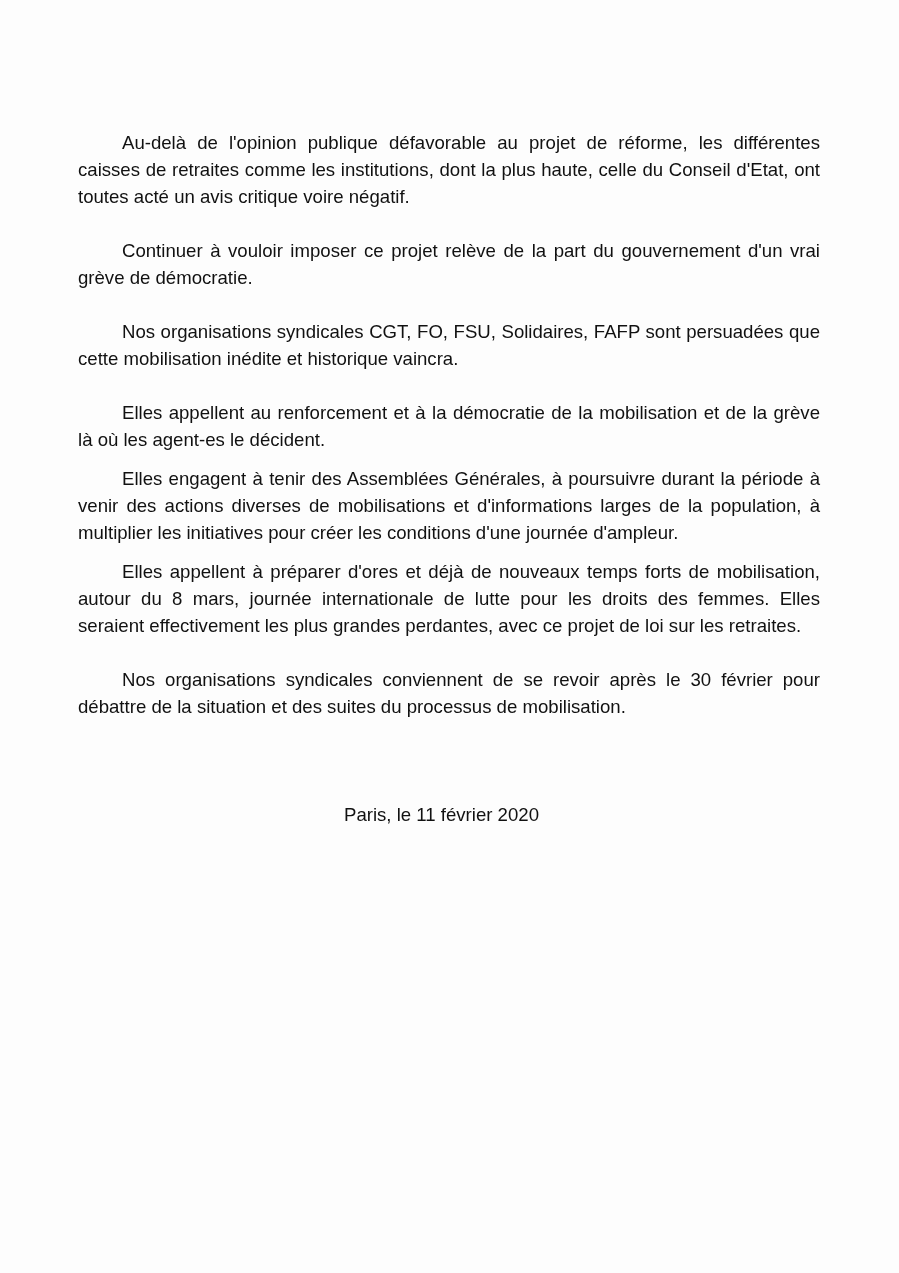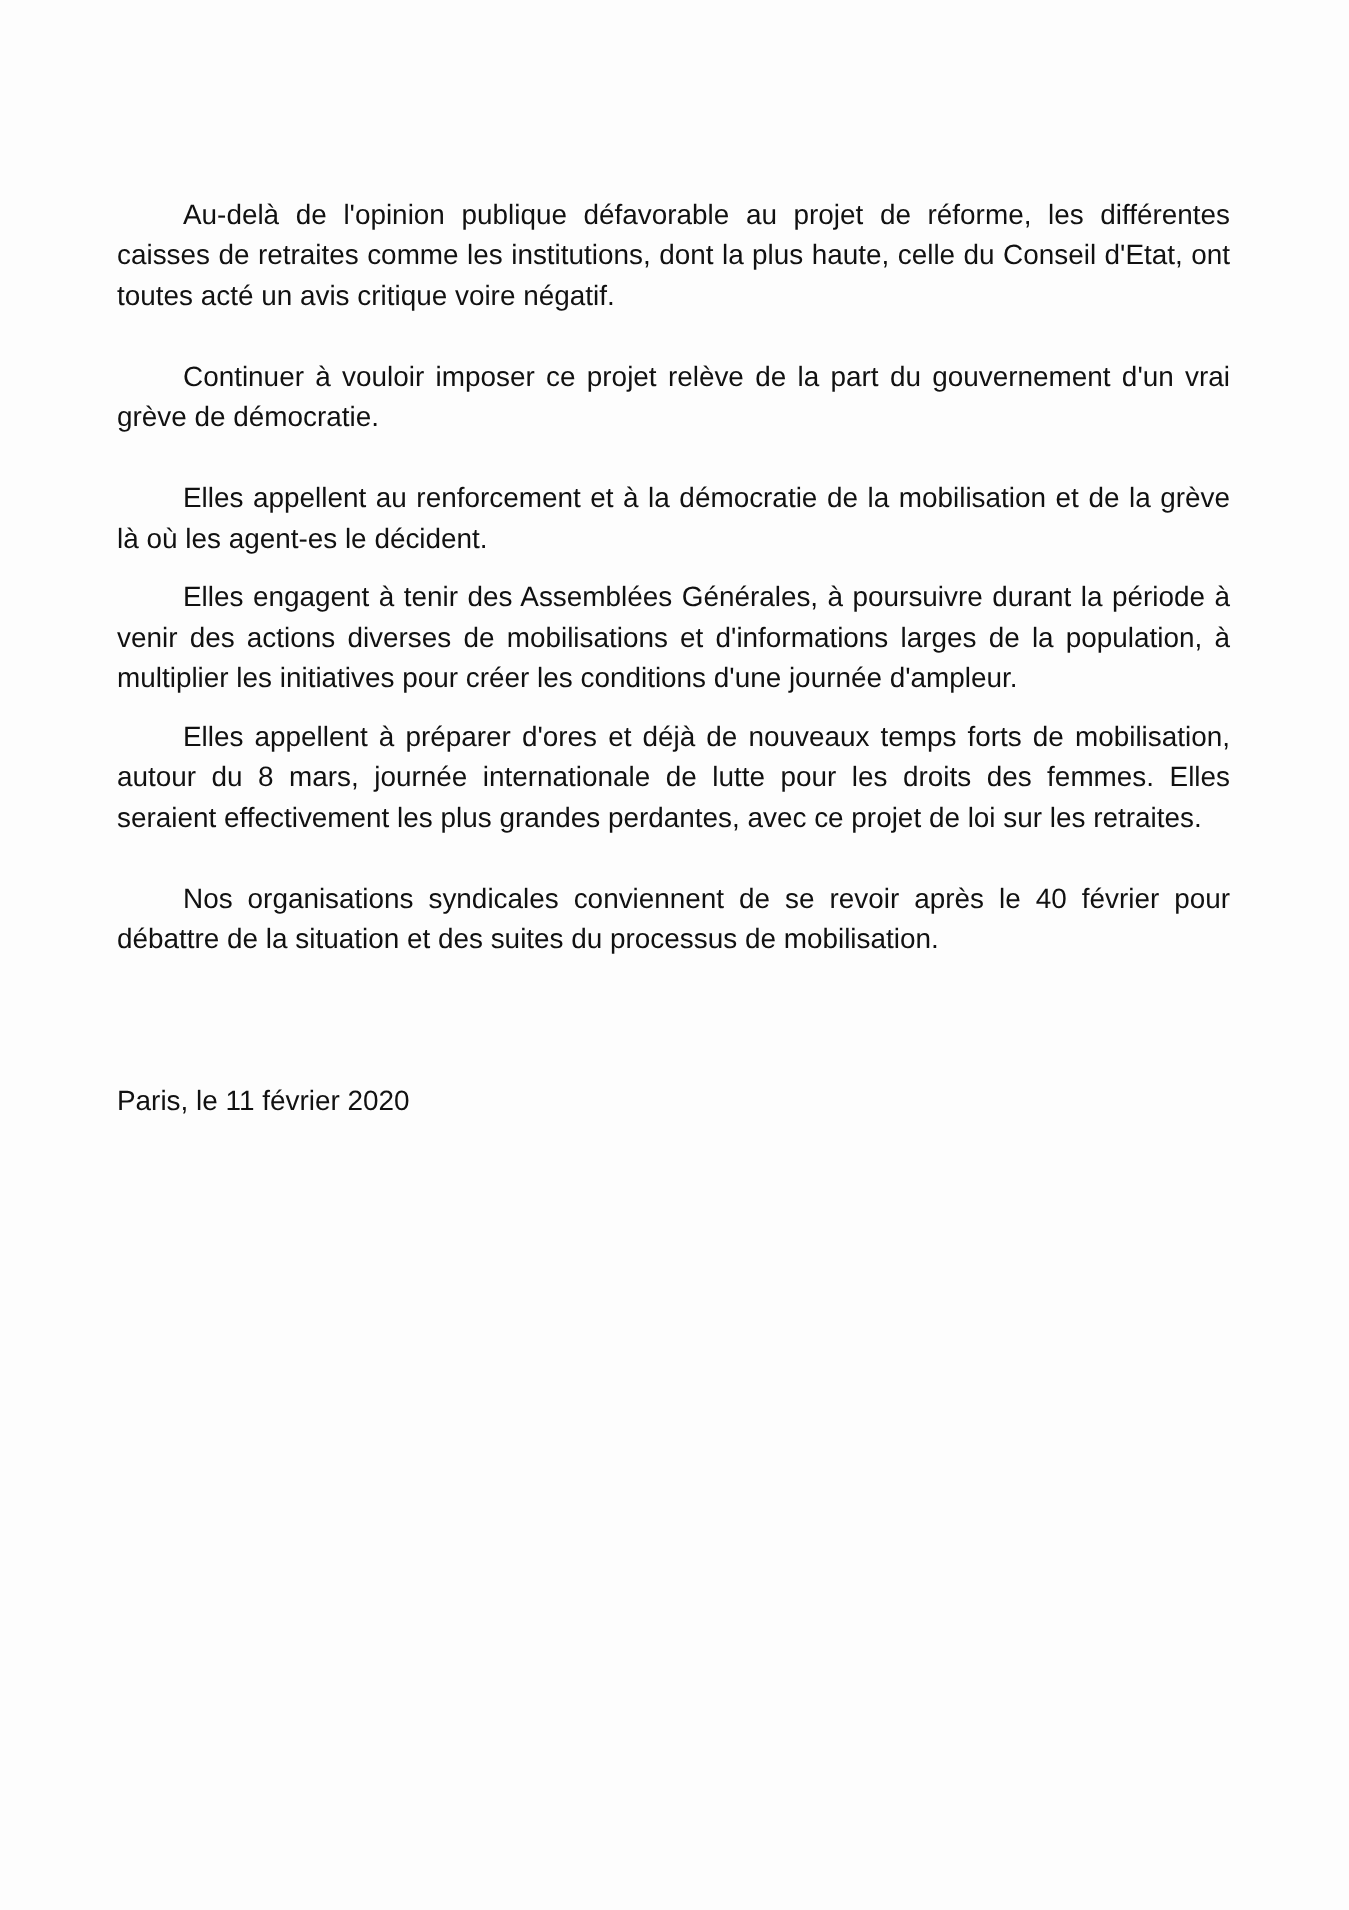--- a/index.html
+++ b/index.html
@@ -56,44 +56,45 @@
     margin-top: 81px;
     text-align: right;
     padding-right: 15px;
   }
 
   .signature {
     margin: 0;
     font-size: 18.6px;
     line-height: 27px;
     text-indent: 0;
-    text-align: left;
+    text-align: center;
     color: #111111;
   }
 </style>
 </head>
 <body>
 
 <div class="page">
 
   <div class="doc-body">
 
     <p class="para gap-before">Au-delà de l'opinion publique défavorable au projet de réforme, les différentes caisses de retraites comme les institutions, dont la plus haute, celle du Conseil d'Etat, ont toutes acté un avis critique voire négatif.</p>
 
     <p class="para gap-before">Continuer à vouloir imposer ce projet relève de la part du gouvernement d'un vrai grève de démocratie.</p>
 
+    <p class="para gap-before">Nos organisations syndicales CGT, FO, FSU, Solidaires, FAFP sont persuadées que cette mobilisation inédite et historique vaincra.</p>
 
     <p class="para gap-before">Elles appellent au renforcement et à la démocratie de la mobilisation et de la grève là où les agent-es le décident.</p>
 
     <p class="para tight">Elles engagent à tenir des Assemblées Générales, à poursuivre durant la période à venir des actions diverses de mobilisations et d'informations larges de la population, à multiplier les initiatives pour créer les conditions d'une journée d'ampleur.</p>
 
     <p class="para tight">Elles appellent à préparer d'ores et déjà de nouveaux temps forts de mobilisation, autour du 8 mars, journée internationale de lutte pour les droits des femmes. Elles seraient effectivement les plus grandes perdantes, avec ce projet de loi sur les retraites.</p>
 
 
-    <p class="para gap-before">Nos organisations syndicales conviennent de se revoir après le 40 février pour débattre de la situation et des suites du processus de mobilisation.</p>
+    <p class="para gap-before">Nos organisations syndicales conviennent de se revoir après le 30 février pour débattre de la situation et des suites du processus de mobilisation.</p>
 
     <div class="signature-block">
       <p class="signature">Paris, le 11 février 2020</p>
     </div>
 
   </div>
 
 </div>
 
 </body></html>

